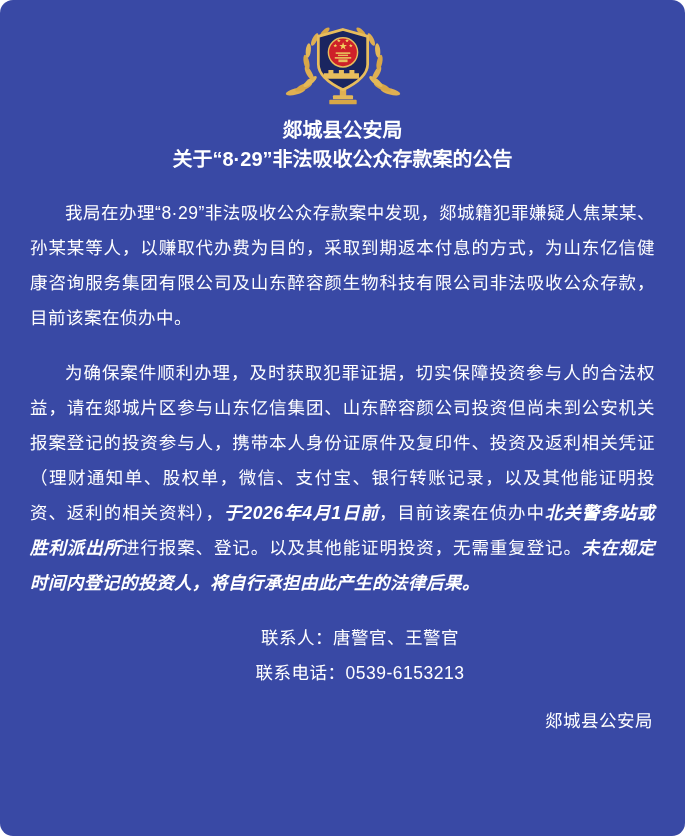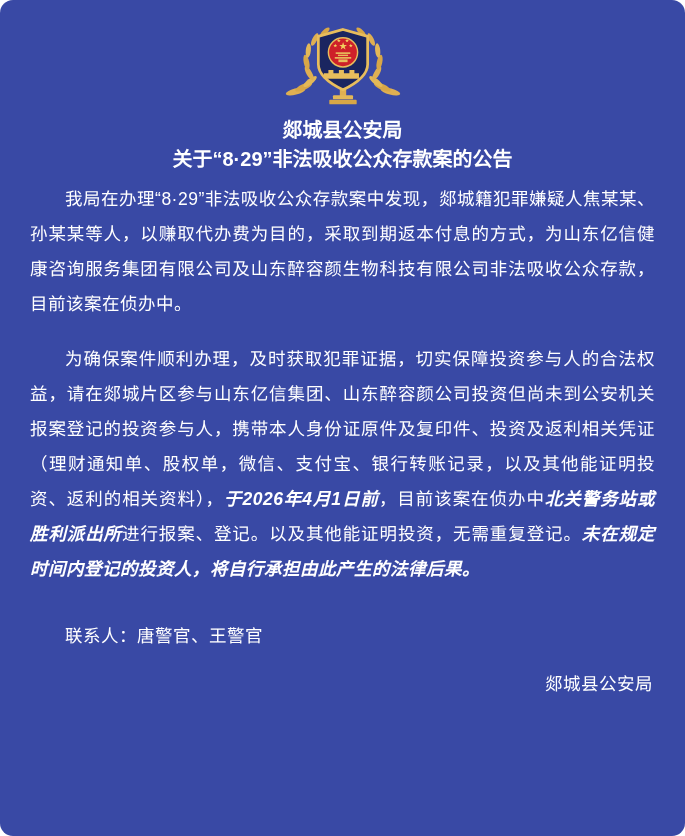--- a/index.html
+++ b/index.html
@@ -14,23 +14,23 @@
   }
   .emblem-wrap{display:flex;justify-content:center;height:84px;margin-bottom:6px;}
   .title{
     text-align:center;font-weight:bold;font-size:20px;line-height:29px;margin:0;
   }
   h1.title{margin-top:8px;}
   .para{
     font-size:17.5px;line-height:35px;letter-spacing:0.5px;
     text-align:justify;text-indent:2em;margin:20px 0 0 0;
   }
-  .para.first{margin-top:8px;}
+  .para.first{margin-top:22px;}
   .para b{font-weight:bold;font-style:italic;}
-  .contact-block{margin-top:32px;}
+  .contact-block{margin-top:20px;text-align:center;}
   .contact-line{font-size:17.5px;line-height:35px;letter-spacing:0.5px;text-indent:2em;margin:0;}
   .signature{margin-top:12px;text-align:right;font-size:17.5px;line-height:36px;letter-spacing:0.5px;padding-right:2px;}
   .signature p{margin:0;}
 </style>
 </head>
 <body>
 
 <div class="notice">
 
   <div class="emblem-wrap">
@@ -74,20 +74,21 @@
   <h1 class="title">郯城县公安局</h1>
   <h2 class="title">关于“8·29”非法吸收公众存款案的公告</h2>
 
   <p class="para first">我局在办理“8·29”非法吸收公众存款案中发现，郯城籍犯罪嫌疑人焦某某、孙某某等人，以赚取代办费为目的，采取到期返本付息的方式，为山东亿信健康咨询服务集团有限公司及山东醉容颜生物科技有限公司非法吸收公众存款，目前该案在侦办中。</p>
 
   <p class="para"><span>为确保案件顺利办理，及时获取犯罪证据，切实保障投资参与人的合法权益，请在郯城片区参与山东亿信集团、山东醉容颜公司投资但尚未到公安机关报案登记的投资参与人，携带本人身份证原件及复印件、投资及返利相关凭证（理财通知单、股权单，微信、支付宝、银行转账记录，以及其他能证明投资、返利的相关资料），</span><b>于2026年4月1日前</b><span>，目前该案在侦办中</span><b>北关警务站或胜利派出所</b><span>进行报案、登记。以及其他能证明投资，无需重复登记。</span><b>未在规定时间内登记的投资人，将自行承担由此产生的法律后果。</b></p>
 
 
   <div class="contact-block">
     <p class="contact-line"><span>联系人：</span><span>唐警官、王警官</span></p>
+    <p class="contact-line"><span>联系电话：</span><span>0539-6153213</span></p>
   </div>
 
   <div class="signature">
     <p>郯城县公安局</p>
 
   </div>
 
 </div>
 
 </body></html>

